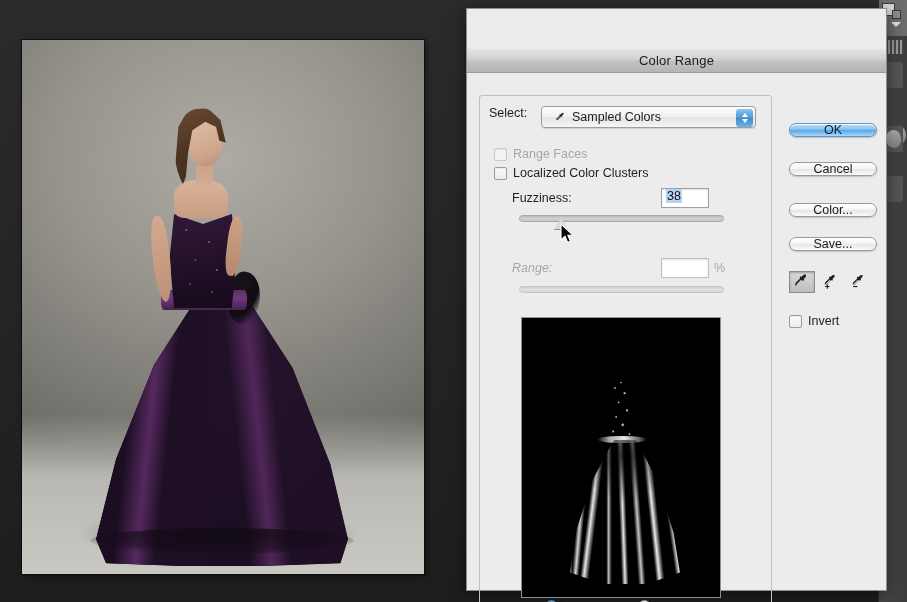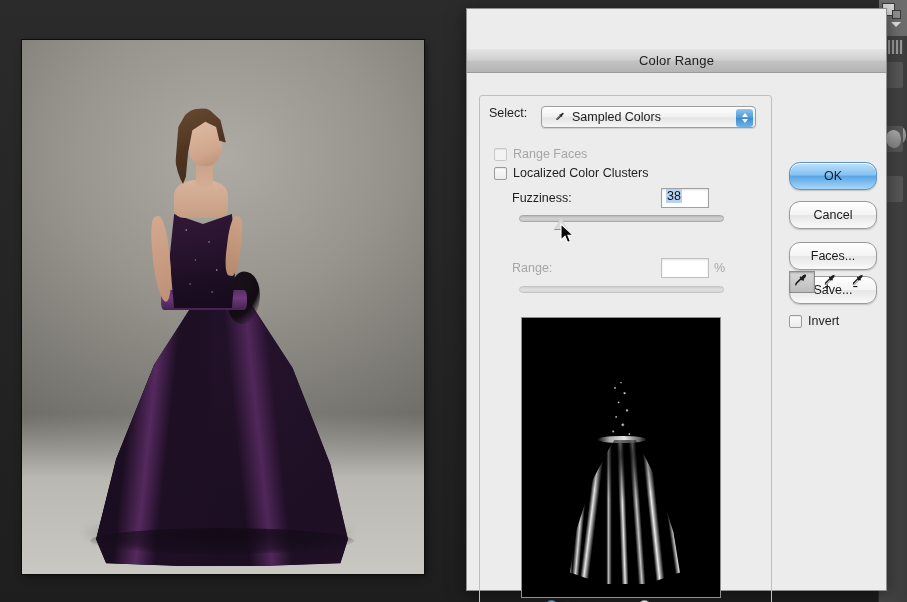--- a/index.html
+++ b/index.html
@@ -313,28 +313,27 @@
   .radio.checked {
     background: radial-gradient(circle at 50% 35%, #9fd2f5 0%, #3b8fd4 60%, #2a73b5 100%);
     border-color:#4a7ea8;
   }
   .radio.checked::after {
     content:''; width:4px;height:4px;border-radius:50%;background:#fff;
   }
 
   
   .btn {
-    width:88px;height:28px;
+    width:88px;height:14px;
     border-radius:11px;
     background: linear-gradient(180deg,#ffffff 0%,#f4f4f4 48%,#e6e6e6 52%,#fafafa 100%);
     border:1px solid #9a9a9a;
     font-size:12.5px;color:#1a1a1a;
     display:flex;align-items:center;justify-content:center;
     box-shadow: 0 1px 1.5px rgba(0,0,0,.18), inset 0 1px 0 #fff;
-    margin-top: 39px;
   }
   .btn.primary {
     background: linear-gradient(180deg,#bfe0fb 0%,#86c2f2 45%,#5aa7e6 52%,#a9d6f8 100%);
     border-color:#5b93c4;
     color:#0d2030;
   }
 
   
   .dropper-btn {
     width:26px;height:22px;
@@ -439,21 +438,21 @@
       <div class="numfield" style="position:absolute; left:194px; top:115px;">
         <span class="sel">38</span>
       </div>
       <div class="slider-track" style="left:52px; top:142px; width:205px;"></div>
       <div class="slider-knob" style="left:87px; top:145px;"></div>
 
       <svg style="position:absolute; left:93px; top:150px;" width="16" height="22" viewBox="0 0 16 22">
         <path d="M1 1 L1 17 L5 13.2 L7.6 19.5 L10.4 18.3 L7.9 12.2 L13 12.2 Z" fill="#0a0a0a" stroke="#ffffff" stroke-width="1.1"></path>
       </svg>
 
-      <div class="row" style="left:45px; top:188px;">
+      <div class="row" style="left:45px; top:188px;font-style:italic;">
         <span class="lbl dim">Range:</span>
       </div>
       <div class="numfield dim" style="position:absolute; left:194px; top:185px;">
         <span></span>
       </div>
       <div class="lbl dim" style="position:absolute; left:247px; top:188px;">%</div>
       <div class="slider-track dim" style="left:52px; top:213px; width:205px;"></div>
 
       <div class="preview" style="left:54px; top:244px; width:200px; height:281px;">
         <div class="mask-bodice"></div>
@@ -467,21 +466,21 @@
         <span class="radio checked"></span>
         <span class="lbl">Selection</span>
       </div>
       <div class="row" style="left:171px; top:526px;">
         <span class="radio"></span>
         <span class="lbl">Image</span>
       </div>
 
       <div class="btn primary" style="position:absolute; left:322px; top:50px;">OK</div>
       <div class="btn" style="position:absolute; left:322px; top:89px;">Cancel</div>
-      <div class="btn" style="position:absolute; left:322px; top:130px;">Faces...</div>
+      <div class="btn" style="position:absolute; left:322px; top:130px;">Color...</div>
       <div class="btn" style="position:absolute; left:322px; top:164px;">Save...</div>
 
       <div style="position:absolute; left:322px; top:198px; display:flex; gap:2px;">
         <span class="dropper-btn active">
           <svg width="17" height="17" viewBox="0 0 16 16">
             <path d="M11.9 1.2c-1-1-2.5-1-3.4 0L7 2.8l-.7-.7-1.1 1.1.7.7-4.5 4.5-.4 2.4 2.4-.4 4.5-4.5.7.7 1.1-1.1-.7-.7 1.6-1.6c1-1 1-2.5 0-3z" fill="#1c1c1c"></path>
             <path d="M2.6 9.5l4.1-4.1 1 1-4.1 4.1-1.3.3z" fill="#cfcfcf"></path>
           </svg>
         </span>
         <span class="dropper-btn">

